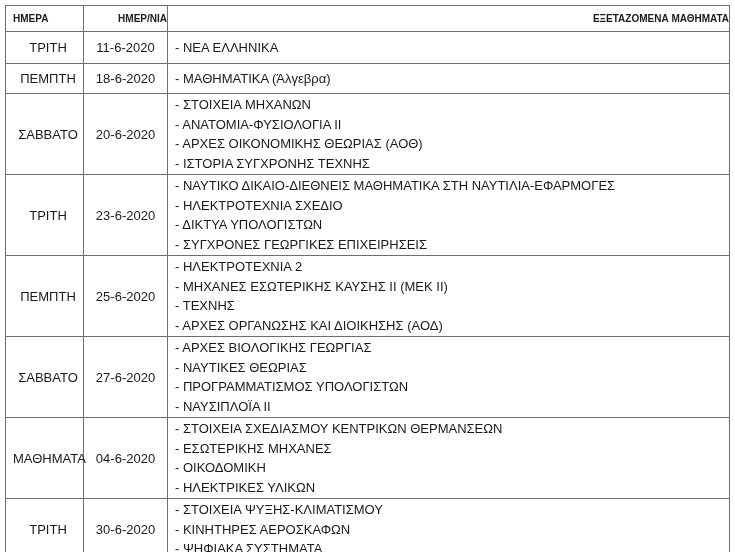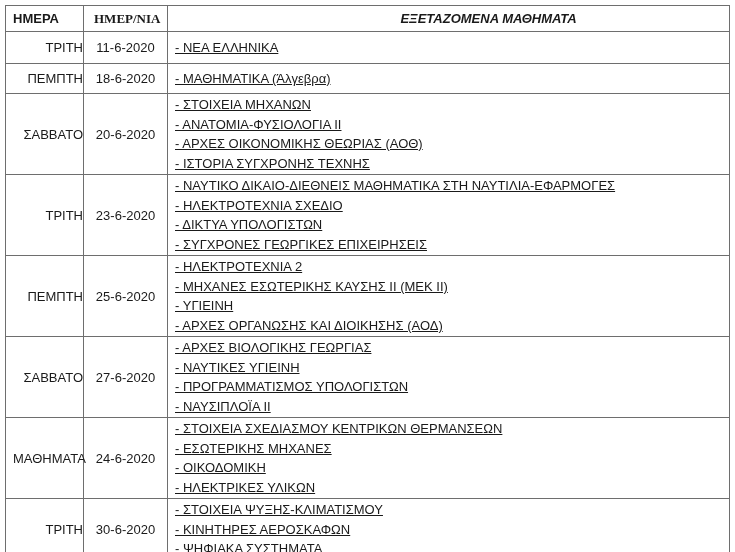--- a/index.html
+++ b/index.html
@@ -1,28 +1,28 @@
 <!DOCTYPE html>
 <html><head>
   <meta charset="utf-8">
   <style>
     html, body { margin: 0; padding: 0; background: #ffffff; }
     body { width: 735px; height: 552px; position: relative; overflow: hidden;
            font-family: "Liberation Sans", "DejaVu Sans", sans-serif; color: #1a1a1a; }
     table { position: absolute; left: 5px; top: 5px; border-collapse: collapse;
             width: 725px; table-layout: fixed; }
     td, th { border: 1.5px solid #6e6e6e; padding: 0; font-size: 13px; }
-    th { height: 25px; font-weight: bold; font-size: 13px; }
+    th { height: 25px; font-weight: bold; font-size: 10px; }
     th.c-day { text-align: left; padding-left: 7px; }
-    th.c-date { text-align: left; padding-left: 10px; font-family: Liberation Serif, serif; }
-    th.c-subj { text-align: center; padding-left: 80px; font-style: italic; }
-    td.day { text-align: right; padding-left: 7px; }
+    th.c-date { text-align: right; padding-left: 10px; }
+    th.c-subj { text-align: right; padding-left: 80px; }
+    td.day { text-align: center; padding-left: 7px; }
     td.date { text-align: center; }
     td.subj { padding: 1px 0 1px 7px; vertical-align: middle; }
-    .subj div { height: 19.5px; line-height: 19.5px; white-space: nowrap; text-decoration: underline; }
+    .subj div { height: 19.5px; line-height: 19.5px; white-space: nowrap; }
     col.w1 { width: 78px; }
     col.w2 { width: 84px; }
   </style>
 </head>
 <body>
 
 <table>
   <colgroup>
       <col class="w1">
       <col class="w2">
@@ -69,37 +69,37 @@
           <div>- ΔΙΚΤΥΑ ΥΠΟΛΟΓΙΣΤΩΝ</div>
           <div>- ΣΥΓΧΡΟΝΕΣ ΓΕΩΡΓΙΚΕΣ ΕΠΙΧΕΙΡΗΣΕΙΣ</div>
         </td>
       </tr>
       <tr style="height: 79px;">
         <td class="day">ΠΕΜΠΤΗ</td>
         <td class="date">25-6-2020</td>
         <td class="subj">
           <div>- ΗΛΕΚΤΡΟΤΕΧΝΙΑ 2</div>
           <div>- ΜΗΧΑΝΕΣ ΕΣΩΤΕΡΙΚΗΣ ΚΑΥΣΗΣ ΙΙ (ΜΕΚ ΙΙ)</div>
-          <div>- ΥΓΙΕΙΝΗ</div>
+          <div>- ΤΕΧΝΗΣ</div>
           <div>- ΑΡΧΕΣ ΟΡΓΑΝΩΣΗΣ ΚΑΙ ΔΙΟΙΚΗΣΗΣ (ΑΟΔ)</div>
         </td>
       </tr>
       <tr style="height: 80px;">
         <td class="day">ΣΑΒΒΑΤΟ</td>
         <td class="date">27-6-2020</td>
         <td class="subj">
           <div>- ΑΡΧΕΣ ΒΙΟΛΟΓΙΚΗΣ ΓΕΩΡΓΙΑΣ</div>
-          <div>- ΝΑΥΤΙΚΕΣ ΥΓΙΕΙΝΗ</div>
+          <div>- ΝΑΥΤΙΚΕΣ ΘΕΩΡΙΑΣ</div>
           <div>- ΠΡΟΓΡΑΜΜΑΤΙΣΜΟΣ ΥΠΟΛΟΓΙΣΤΩΝ</div>
           <div>- ΝΑΥΣΙΠΛΟΪΑ ΙΙ</div>
         </td>
       </tr>
       <tr style="height: 81px;">
         <td class="day">ΜΑΘΗΜΑΤΑ</td>
-        <td class="date">24-6-2020</td>
+        <td class="date">04-6-2020</td>
         <td class="subj">
           <div>- ΣΤΟΙΧΕΙΑ ΣΧΕΔΙΑΣΜΟΥ ΚΕΝΤΡΙΚΩΝ ΘΕΡΜΑΝΣΕΩΝ</div>
           <div>- ΕΣΩΤΕΡΙΚΗΣ ΜΗΧΑΝΕΣ</div>
           <div>- ΟΙΚΟΔΟΜΙΚΗ</div>
           <div>- ΗΛΕΚΤΡΙΚΕΣ ΥΛΙΚΩΝ</div>
         </td>
       </tr>
       <tr style="height: 61px;">
         <td class="day">ΤΡΙΤΗ</td>
         <td class="date">30-6-2020</td>

